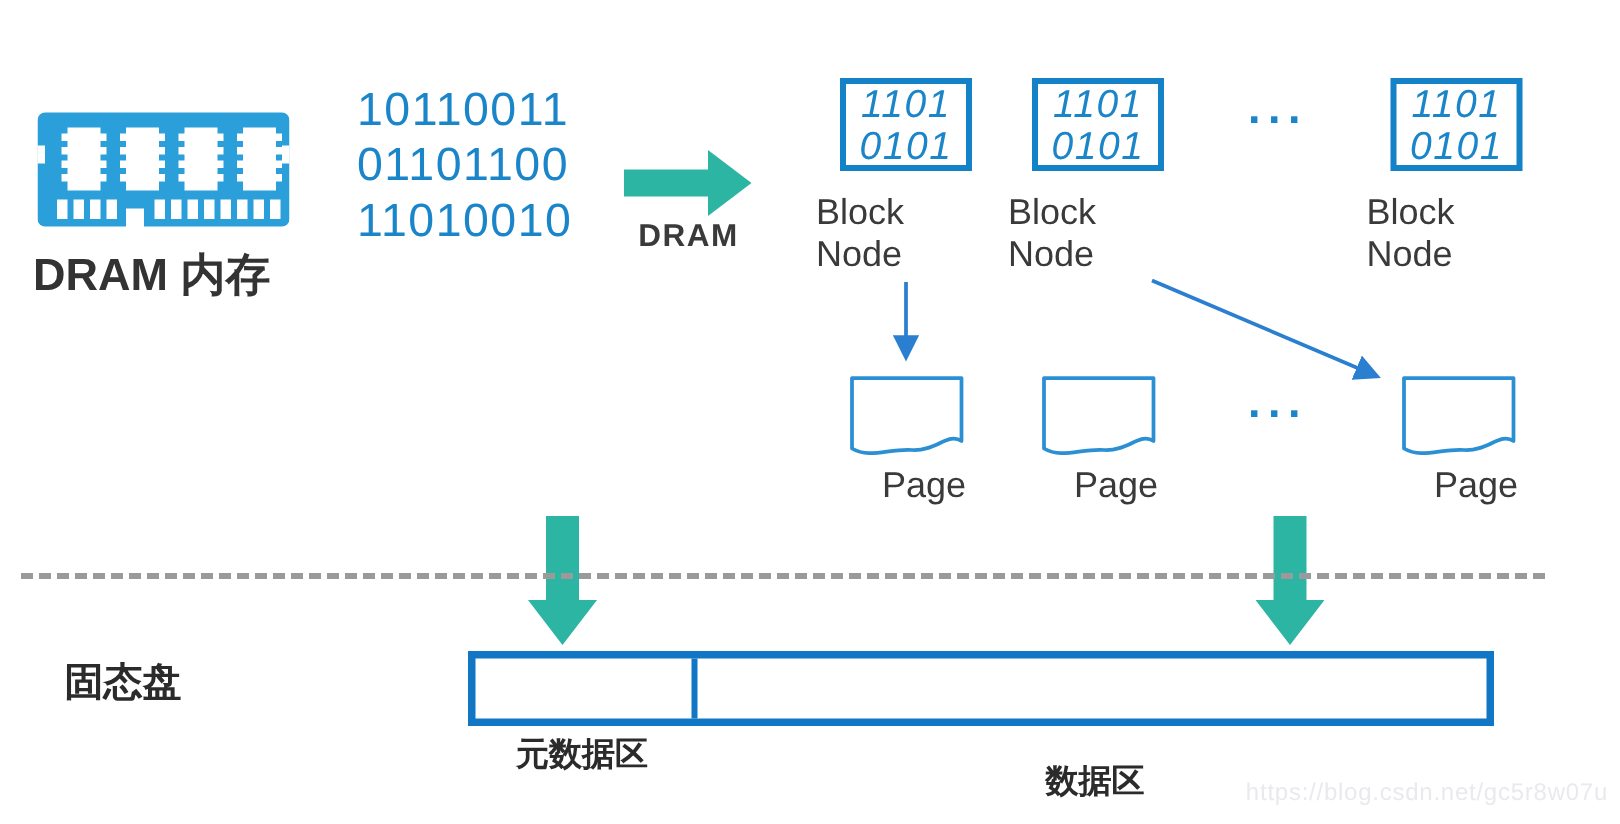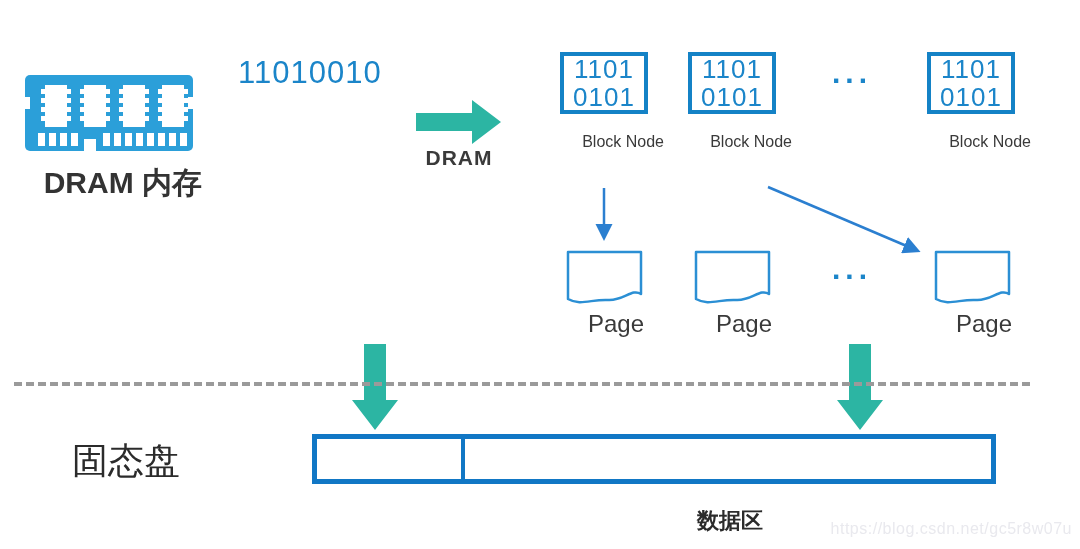--- a/index.html
+++ b/index.html
@@ -4,49 +4,49 @@
 <style>
   html,body{margin:0;padding:0;background:#ffffff;}
   .canvas{
     position:relative;width:1080px;height:549px;background:#ffffff;
     font-family:"Liberation Sans","DejaVu Sans",sans-serif;overflow:hidden;
     color:#333333;
   }
   .abs{position:absolute;}
 
   
-  .dram-label{left:22px;top:163px;width:180px;text-align:right;
+  .dram-label{left:22px;top:163px;width:180px;text-align:left;
     font-size:30px;font-weight:600;color:#333333;}
 
   
   .binary{left:238px;top:54px;font-size:31px;line-height:37px;
     color:#1b85c9;font-weight:500;letter-spacing:1px;}
 
   
   .hash-label{left:416px;top:146px;width:86px;text-align:center;
     font-size:21px;font-weight:600;letter-spacing:1px;color:#3a3a3a;}
 
   
   .node-box{width:88px;height:62px;box-sizing:border-box;border:4px solid #1482c6;
     display:flex;align-items:center;justify-content:center;text-align:center;
     background:#ffffff;}
   .node-bits{font-size:26px;line-height:28px;color:#1b85c9;font-weight:500;
-    white-space:pre-line;letter-spacing:1px;}
-  .node-label{width:120px;text-align:right;font-size:16px;line-height:28px;
+    white-space:pre-line;letter-spacing:1px;font-style:italic;}
+  .node-label{width:120px;text-align:left;font-size:24px;line-height:28px;
     color:#3a3a3a;}
   .ellipsis{color:#1b85c9;font-weight:bold;font-size:30px;letter-spacing:5px;}
 
   .page-label{width:78px;text-align:right;font-size:24px;color:#3a3a3a;}
 
   
   .dashed-line{left:14px;top:382px;width:1016px;height:0;
     border-top:4px dashed #9a9a9a;}
 
   
-  .ssd-label{left:72px;top:437px;font-size:36px;font-weight:normal;color:#2b2b2b;}
+  .ssd-label{left:43px;top:437px;font-size:26px;font-weight:bold;color:#2b2b2b;}
   .ssd-rect{left:312px;top:434px;width:684px;height:50px;box-sizing:border-box;
     border:5px solid #1177c5;display:flex;background:#ffffff;}
   .ssd-meta-cell{width:148px;height:100%;border-right:4px solid #1177c5;box-sizing:border-box;}
   .ssd-data-cell{flex:1;height:100%;}
   .region-label{font-size:22px;font-weight:bold;color:#2b2b2b;text-align:center;}
   .meta-label{left:312px;top:488px;width:152px;}
   .data-label{left:464px;top:488px;width:532px;margin-top:18px;}
 
   .watermark{left:820px;top:520px;width:252px;text-align:right;
     font-size:16px;color:#e9e9ee;letter-spacing:0.5px;}
@@ -102,20 +102,22 @@
         <rect x="111" y="60" width="7" height="13"></rect>
       <rect x="122" y="60" width="7" height="13"></rect>
         <rect x="133" y="60" width="7" height="13"></rect>
       <rect x="144" y="60" width="7" height="13"></rect>
         <rect x="155" y="60" width="7" height="13"></rect>
     </g>
   </svg>
   <div class="abs dram-label">DRAM 内存</div>
 
   <div class="abs binary">
+    <div>10110011</div>
+    <div>01101100</div>
     <div>11010010</div>
   </div>
 
   <svg class="abs" style="left:416px;top:99px" width="86" height="46" viewBox="0 0 86 46">
     <polygon points="0,14 56,14 56,1 85,23 56,45 56,32 0,32" fill="#2cb5a3"></polygon>
   </svg>
   <div class="abs hash-label">DRAM</div>
 
   <div class="abs node-box" style="left:560px;top:52px">
     <div class="node-bits">1101
@@ -164,17 +166,18 @@
     <polygon points="12,0 34,0 34,56 46,56 23,86 0,56 12,56" fill="#2cb5a3"></polygon>
   </svg>
 
   <div class="abs dashed-line"></div>
 
   <div class="abs ssd-label">固态盘</div>
   <div class="abs ssd-rect">
     <div class="ssd-meta-cell"></div>
     <div class="ssd-data-cell"></div>
   </div>
+  <div class="abs region-label meta-label">元数据区</div>
   <div class="abs region-label data-label">数据区</div>
 
   <div class="abs watermark">https://blog.csdn.net/gc5r8w07u</div>
 
 </div>
 
 </body></html>

